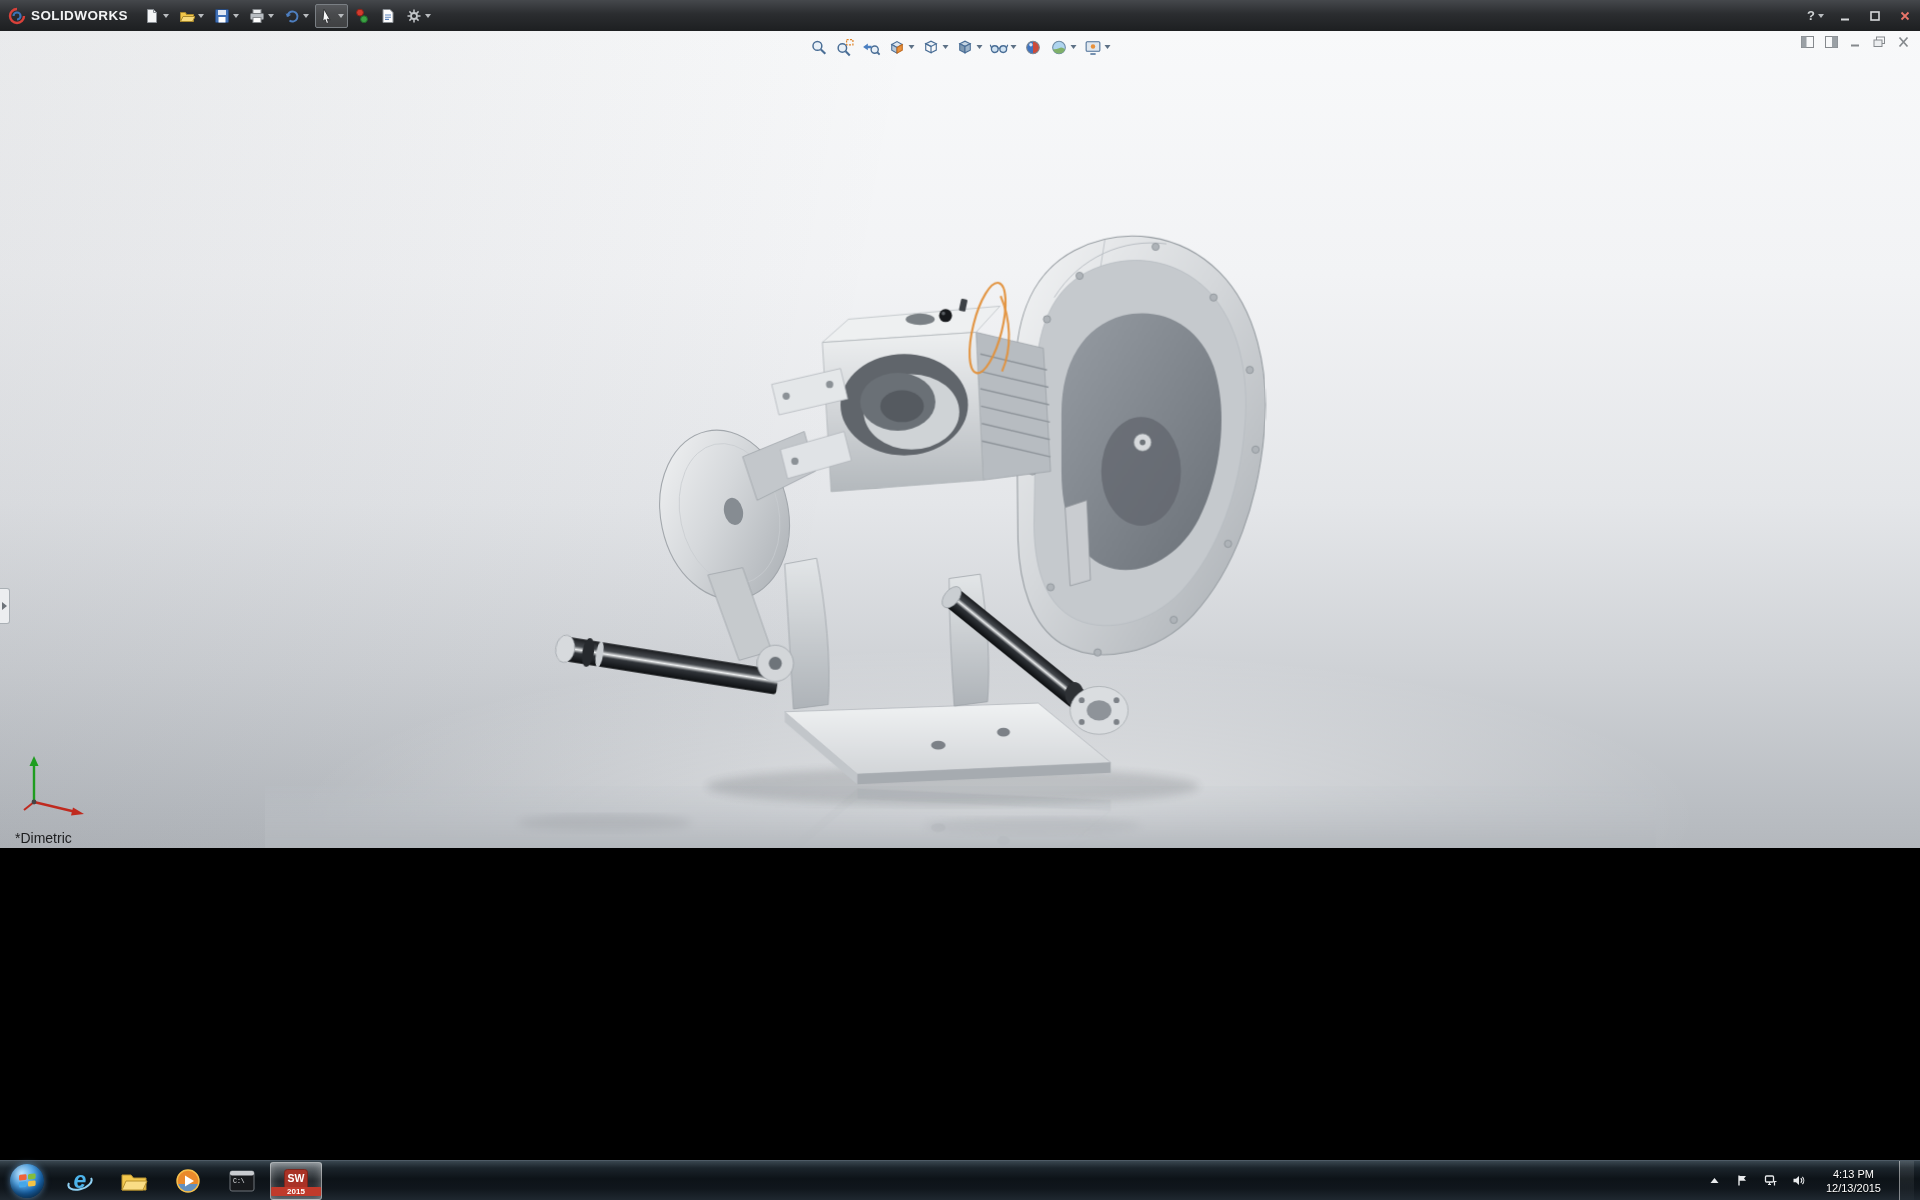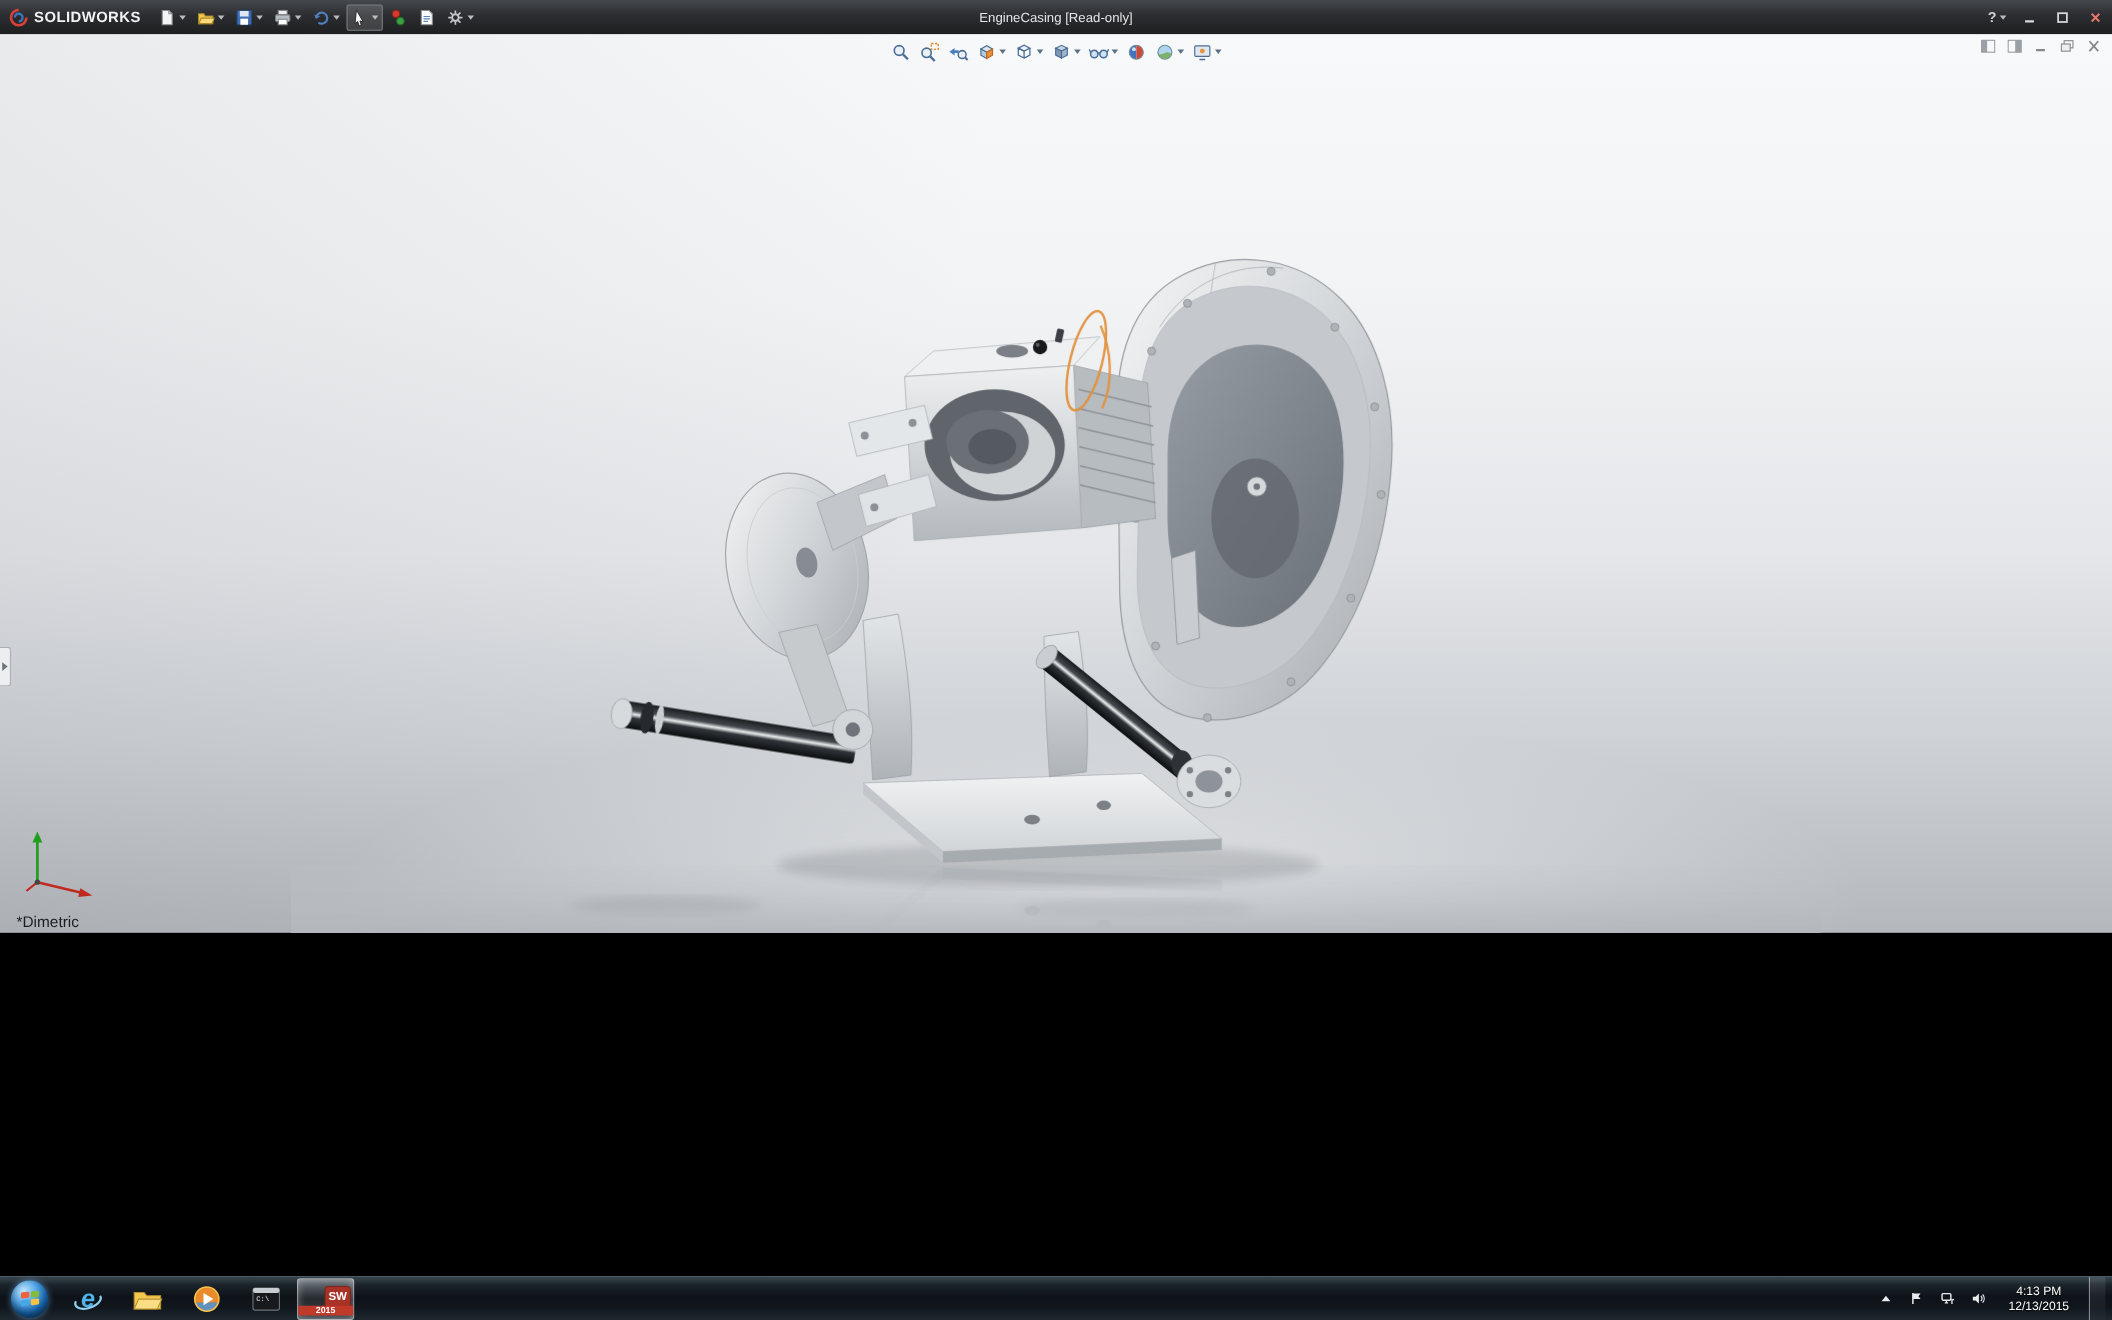--- a/index.html
+++ b/index.html
@@ -57,21 +57,21 @@
   .start-btn { width:54px; height:40px; display:flex; align-items:center; justify-content:center; }
   .start-orb { width:34px; height:34px; border-radius:50%;
     background:radial-gradient(circle at 34% 28%, #bfe6ff 0%, #55a7e8 35%, #1a6ab5 62%, #093863 100%);
     box-shadow:0 0 6px rgba(120,190,255,.55), inset 0 -4px 8px rgba(0,0,0,.45);
     display:flex; align-items:center; justify-content:center; }
   .tb-apps { display:flex; align-items:center; height:100%; gap:2px; }
   .app-btn { width:52px; height:38px; margin-top:1px; display:flex; align-items:center; justify-content:center;
     border:1px solid transparent; border-radius:3px; position:relative; }
   .app-btn svg { width:28px; height:28px; }
   .app-btn.active { background:linear-gradient(rgba(255,255,255,.34), rgba(255,255,255,.10) 50%, rgba(255,255,255,.16));
-    border-color:rgba(255,255,255,.5); box-shadow:inset 0 0 8px rgba(255,255,255,.35);justify-content:flex-end; }
+    border-color:rgba(255,255,255,.5); box-shadow:inset 0 0 8px rgba(255,255,255,.35); }
   .sw-badge { position:absolute; bottom:3px; left:50%; transform:translateX(-50%);
     font-size:8px; line-height:9px; color:#fff; background:#c03a2b; padding:0 16px; border-radius:1px; font-weight:bold; }
   .tray { margin-left:auto; display:flex; align-items:center; gap:10px; height:100%; padding-right:6px; }
   .tray-btn { display:flex; align-items:center; justify-content:center; width:18px; height:100%; }
   .tray-btn svg { width:13px; height:13px; }
   .clock { display:flex; flex-direction:column; align-items:center; justify-content:center;
     color:#fff; font-size:11px; line-height:14px; text-shadow:0 1px 1px #000; padding:0 8px; height:100%; }
   .show-desktop { width:15px; height:100%; border-left:1px solid rgba(255,255,255,.45);
     background:linear-gradient(rgba(255,255,255,.10), rgba(255,255,255,.02)); }
 </style>
@@ -147,21 +147,20 @@
       </div>
       <div class="tb-btn" title="Options">
         <svg viewBox="0 0 16 16">
             <circle cx="8" cy="8" r="3" fill="none" stroke="#c4c7ca" stroke-width="1.8"></circle>
             <path d="M8 1.5v3M8 11.5v3M1.5 8h3M11.5 8h3M3.4 3.4l2.1 2.1M10.5 10.5l2.1 2.1M12.6 3.4l-2.1 2.1M5.5 10.5l-2.1 2.1" stroke="#c4c7ca" stroke-width="1.5"></path>
           </svg>
         <span class="caret"></span>
       </div>
     </div>
 
-    <div class="win-title">EngineCasing [Read-only]</div>
 
     <div class="win-controls">
       <div class="help-btn" title="Help">
         <span>?</span>
         <span class="caret"></span>
       </div>
       <div class="wc-btn" title="Minimize">
         <svg viewBox="0 0 12 12">
             <path d="M2 9.5h8" stroke="#d7d9db" stroke-width="2"></path>
           </svg>

